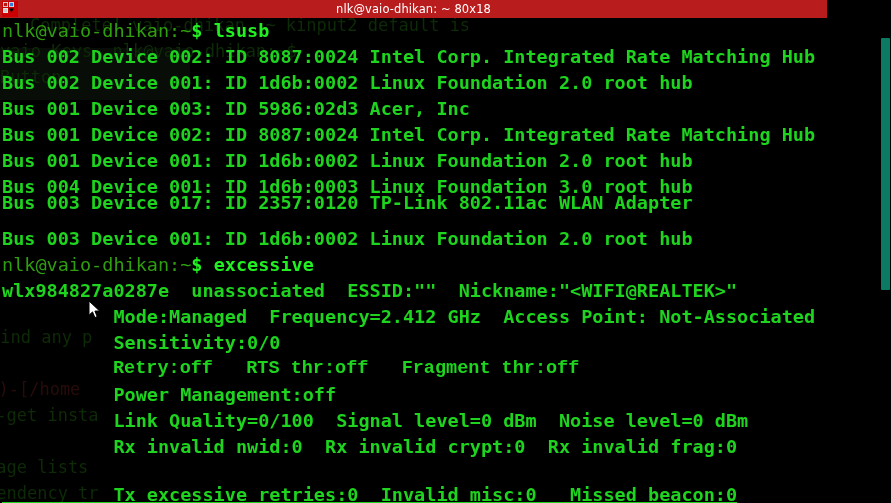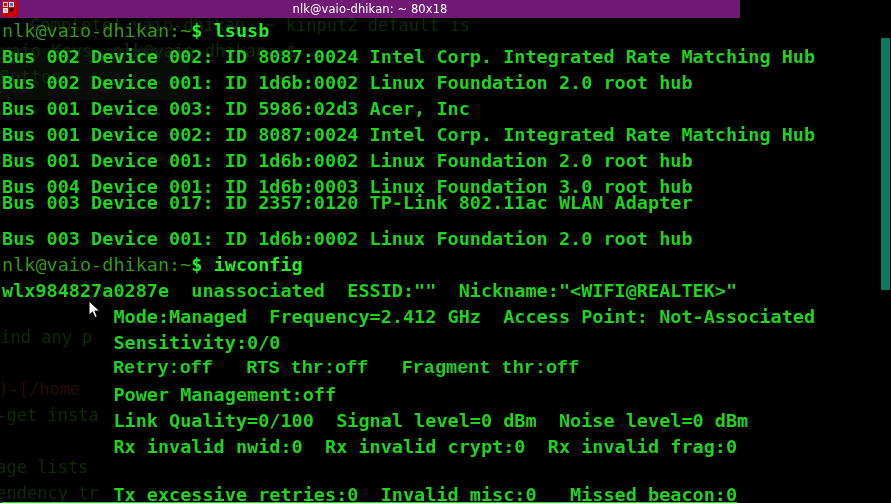--- a/index.html
+++ b/index.html
@@ -20,23 +20,23 @@
     width: 891px;
     height: 503px;
     background: #000000;
     overflow: hidden;
   }
 
   
   #titlebar {
     position: absolute;
     left: 0; top: 0;
-    width: 740px;
+    width: 827px;
     height: 18px;
-    background: #701a75;
+    background: #b91c1c;
     display: flex;
     align-items: center;
     justify-content: center;
   }
   #titlebar-text {
     color: #ffffff;
     font-family: "DejaVu Sans", sans-serif;
     font-size: 11.5px;
     line-height: 18px;
     letter-spacing: 0.1px;
@@ -176,21 +176,21 @@
 
       <div class="line out" style="top:26px;">Bus 002 Device 002: ID 8087:0024 Intel Corp. Integrated Rate Matching Hub</div>
       <div class="line out" style="top:52px;">Bus 002 Device 001: ID 1d6b:0002 Linux Foundation 2.0 root hub</div>
       <div class="line out" style="top:78px;">Bus 001 Device 003: ID 5986:02d3 Acer, Inc</div>
       <div class="line out" style="top:104px;">Bus 001 Device 002: ID 8087:0024 Intel Corp. Integrated Rate Matching Hub</div>
       <div class="line out" style="top:130px;">Bus 001 Device 001: ID 1d6b:0002 Linux Foundation 2.0 root hub</div>
       <div class="line out" style="top:156px;">Bus 004 Device 001: ID 1d6b:0003 Linux Foundation 3.0 root hub</div>
       <div class="line out" style="top:172px;">Bus 003 Device 017: ID 2357:0120 TP-Link 802.11ac WLAN Adapter</div>
       <div class="line out" style="top:208px;">Bus 003 Device 001: ID 1d6b:0002 Linux Foundation 2.0 root hub</div>
 
-      <div class="line" style="top:234px;"><span class="prompt-user">nlk@vaio-dhikan:~</span><span class="prompt-dollar">$</span><span> </span><span class="cmd">iwconfig</span></div>
+      <div class="line" style="top:234px;"><span class="prompt-user">nlk@vaio-dhikan:~</span><span class="prompt-dollar">$</span><span> </span><span class="cmd">excessive</span></div>
 
       <div class="line out" style="top:260px;">wlx984827a0287e  unassociated  ESSID:""  Nickname:"&lt;WIFI@REALTEK&gt;"</div>
       <div class="line out" style="top:286px;">          Mode:Managed  Frequency=2.412 GHz  Access Point: Not-Associated</div>
       <div class="line out" style="top:312px;">          Sensitivity:0/0</div>
       <div class="line out" style="top:338px;font-family:Liberation Mono, monospace;">          Retry:off   RTS thr:off   Fragment thr:off</div>
       <div class="line out" style="top:364px;text-align:right;">          Power Management:off</div>
       <div class="line out" style="top:390px;">          Link Quality=0/100  Signal level=0 dBm  Noise level=0 dBm</div>
       <div class="line out" style="top:416px;">          Rx invalid nwid:0  Rx invalid crypt:0  Rx invalid frag:0</div>
       <div class="line out" style="top:464px;text-decoration:underline;">          Tx excessive retries:0  Invalid misc:0   Missed beacon:0</div>
     </div>

